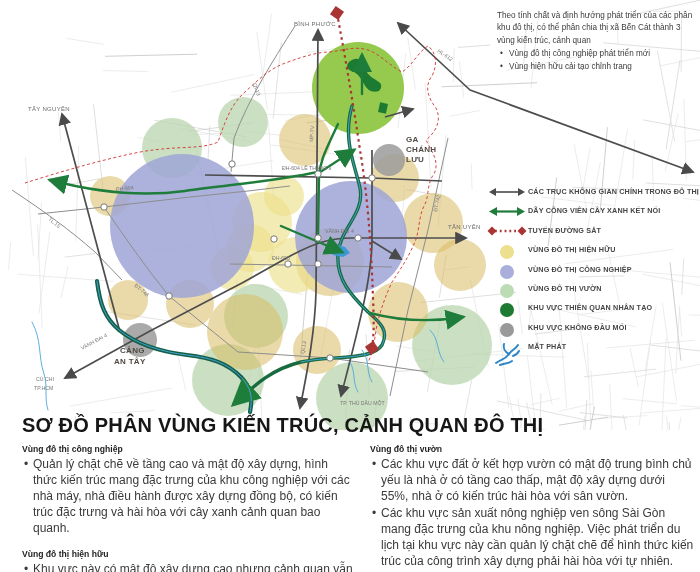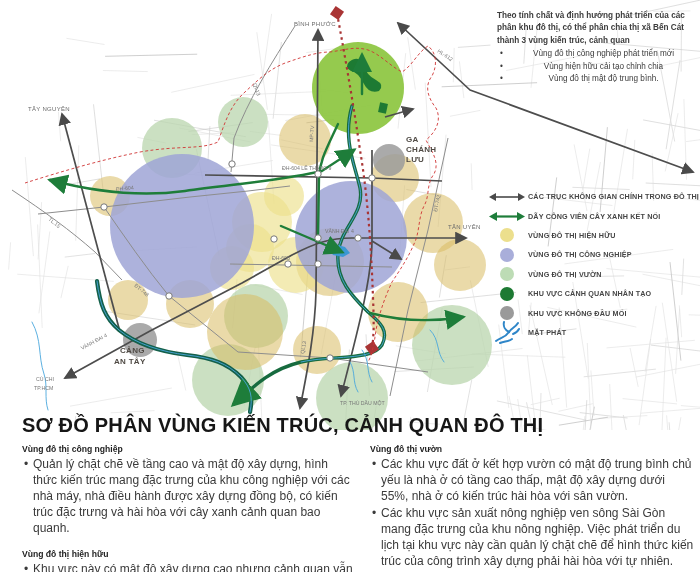--- a/index.html
+++ b/index.html
@@ -2,27 +2,27 @@
 <html><head>
 <meta charset="utf-8">
 <style>
   html,body{margin:0;padding:0;}
   body{font-family:"Liberation Sans",sans-serif;background:#fff;}
   #canvas{position:relative;width:700px;height:572px;background:#fff;overflow:hidden;}
   svg text{font-family:"Liberation Sans",sans-serif;}
 
   
   #intro{position:absolute;left:497px;top:10px;width:201px;color:#3c3c3c;font-size:8.2px;line-height:1.52;}
-  #intro .para{margin:0 0 1px 0;font-weight:bold;}
-  #intro .ib{position:relative;margin:0;padding-left:12px;text-align:center;}
+  #intro .para{margin:0 0 1px 0;}
+  #intro .ib{position:relative;margin:0;padding-left:12px;}
   #intro .ib::before{content:"•";position:absolute;left:3px;top:0;}
 
   
   #legend{position:absolute;left:486px;top:187px;width:214px;}
-  .lg-row{display:flex;align-items:center;height:19.4px;}
+  .lg-row{display:flex;align-items:flex-start;height:19.4px;}
   .sw{width:42px;display:flex;justify-content:center;align-items:center;flex:0 0 42px;}
   .lg-label{font-size:7.2px;font-weight:bold;color:#454545;letter-spacing:.15px;white-space:nowrap;}
   .dot{width:14px;height:14px;border-radius:50%;display:inline-block;}
   .d-yellow{background:#ecdf8d}.d-purple{background:#a9aeda}.d-sage{background:#bddcb5}
   .d-mustard{background:#dcbd55}.d-green{background:#8dc63f}.d-dgreen{background:#1d7a33}
   .d-gray{background:#9a9a9a}
 
   
   #bottom{position:absolute;left:22px;top:414px;width:673px;}
   #page-title{font-size:20px;font-weight:bold;color:#161616;letter-spacing:.2px;margin:0 0 7px 0;}
@@ -362,22 +362,21 @@
       <text class="mlb" x="120" y="353">CẢNG</text>
       <text class="mlb" x="114" y="364">AN TÂY</text>
       <text class="mls" x="36" y="381">CỦ CHI</text>
       <text class="mls" x="34" y="390">TP.HCM</text>
     </g>
   </svg>
 
   <div id="intro">
     <p class="para">Theo tính chất và định hướng phát triển của các phân khu đô thị, có thể phân chia thị xã Bến Cát thành 3 vùng kiến trúc, cảnh quan</p>
     <p class="ib">Vùng đô thị công nghiệp phát triển mới</p>
-    <p class="ib">Vùng hiện hữu cải tạo chỉnh chia</p>
-    <p class="ib">Vùng đô thị mật độ trung bình.</p>
+    <p class="ib">Vùng hiện hữu cải tạo chỉnh trang</p>
   </div>
 
   <div id="legend">
     <div class="lg-row">
       <span class="sw">
         <svg width="38" height="10" viewBox="0 0 38 10">
             <path d="M6,5 H32" stroke="#4a4a4a" stroke-width="1.6"></path>
             <path d="M8,1 L1,5 L8,9 z" fill="#4a4a4a"></path>
             <path d="M30,1 L37,5 L30,9 z" fill="#4a4a4a"></path>
           </svg>
@@ -389,41 +388,51 @@
         <svg width="38" height="11" viewBox="0 0 38 11">
             <path d="M6,5.5 H32" stroke="#1e7d3a" stroke-width="2.2"></path>
             <path d="M9,1 L1,5.5 L9,10 z" fill="#1e7d3a"></path>
             <path d="M29,1 L37,5.5 L29,10 z" fill="#1e7d3a"></path>
           </svg>
       </span>
       <span class="lg-label">DÃY CÔNG VIÊN CÂY XANH KẾT NỐI</span>
     </div>
     <div class="lg-row">
       <span class="sw">
+        <svg width="40" height="10" viewBox="0 0 40 10">
+            <path d="M8,5 H32" stroke="#a93434" stroke-width="2.4" stroke-dasharray="1.8 3"></path>
+            <path d="M5,0.5 L9.5,5 L5,9.5 L0.5,5 z" fill="#a93434"></path>
+            <path d="M35,0.5 L39.5,5 L35,9.5 L30.5,5 z" fill="#a93434"></path>
+          </svg>
+      </span>
+      <span class="lg-label">TUYẾN ĐƯỜNG SẮT</span>
+    </div>
+    <div class="lg-row">
+      <span class="sw">
           <span class="dot d-yellow"></span>
         </span>
       <span class="lg-label">VÙNG ĐÔ THỊ HIỆN HỮU</span>
     </div>
     <div class="lg-row">
       <span class="sw">
           <span class="dot d-purple"></span>
         </span>
       <span class="lg-label">VÙNG ĐÔ THỊ CÔNG NGHIỆP</span>
     </div>
     <div class="lg-row">
       <span class="sw">
           <span class="dot d-sage"></span>
         </span>
       <span class="lg-label">VÙNG ĐÔ THỊ VƯỜN</span>
     </div>
     <div class="lg-row">
       <span class="sw">
           <span class="dot d-dgreen"></span>
         </span>
-      <span class="lg-label">KHU VỰC CẢNH QUAN NHÂN TẠO</span>
+      <span class="lg-label">KHU VỰC THIÊN QUAN NHÂN TẠO</span>
     </div>
     <div class="lg-row">
       <span class="sw">
           <span class="dot d-gray"></span>
         </span>
       <span class="lg-label">KHU VỰC KHÔNG ĐẦU MỐI</span>
     </div>
     <div class="lg-row">
       <span class="sw">
         <svg width="28" height="24" viewBox="0 0 28 24">

